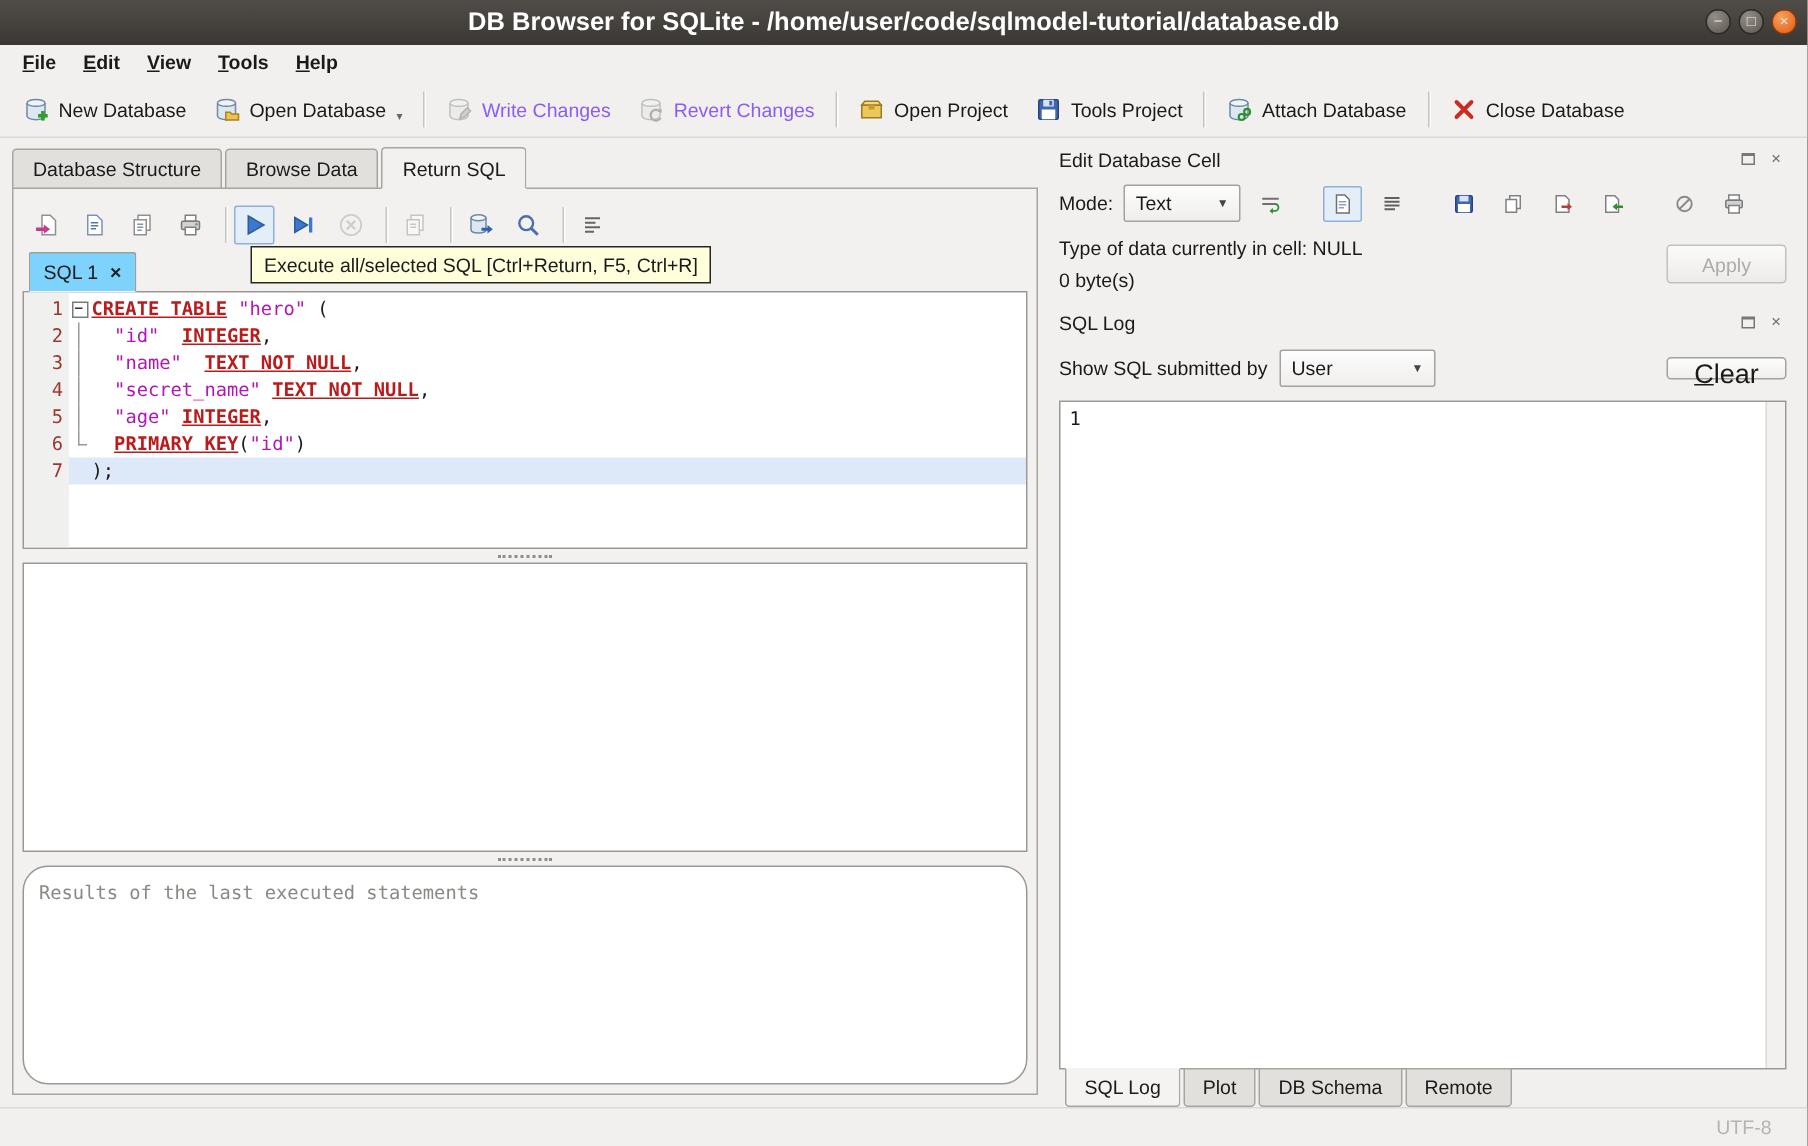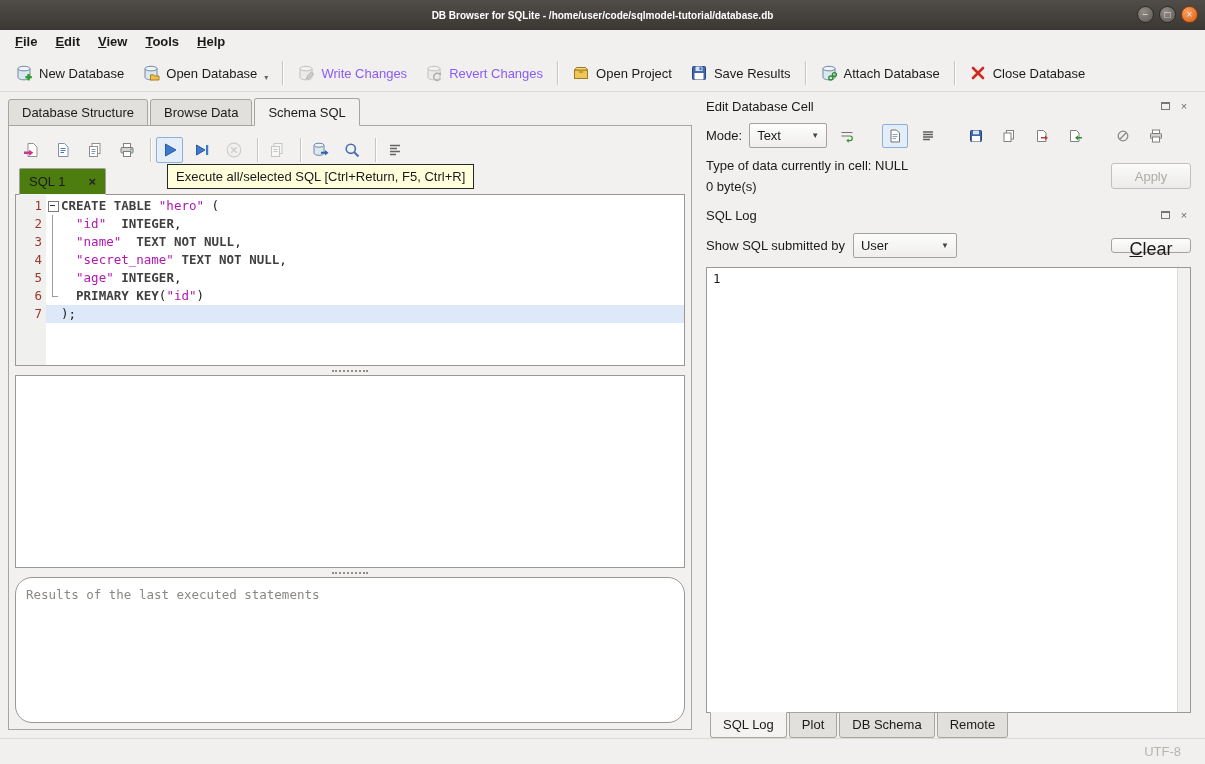--- a/index.html
+++ b/index.html
@@ -2,21 +2,21 @@
 <html><head>
 <meta charset="utf-8">
 <style>
   * { box-sizing: border-box; margin: 0; padding: 0; }
   html,body { background:#555; }
   body { font-family:"Liberation Sans", sans-serif; font-size:13px; color:#1a1a1a; }
   .window { width:1205px; height:764px; background:#f1f0ee; display:flex; flex-direction:column; position:relative; overflow:hidden; }
 
   
   .titlebar { height:30px; background:linear-gradient(#504c47,#3b3834); position:relative; display:flex; align-items:center; flex:none; }
-  .titlebar .title { position:absolute; left:0; right:0; text-align:center; color:#fff; font-weight:bold; font-size:10px; }
+  .titlebar .title { position:absolute; left:0; right:0; text-align:center; color:#fff; font-weight:bold; font-size:17px; }
   .win-controls { position:absolute; right:7px; top:6px; display:flex; gap:5px; z-index:2; }
   .win-btn { width:17px; height:17px; border-radius:50%; background:radial-gradient(circle at 35% 30%, #938d86, #5c5751); border:1px solid #2c2925; color:#e8e6e2; font-size:10px; line-height:15px; text-align:center; cursor:default; }
   .win-btn.close { background:radial-gradient(circle at 35% 30%, #f9a05c, #df5c14); border-color:#8a3a0a; }
 
   
   .menubar { height:25px; background:#f1f0ee; display:flex; align-items:stretch; padding-left:6px; flex:none; }
   .menu-item { display:inline-block; padding:4px 9px 3px; font-weight:bold; }
   .menu-item::first-letter { text-decoration:underline; }
 
   
@@ -34,30 +34,30 @@
   .mtab { padding:5px 13px; background:#e2e0dd; border:1px solid #a8a5a1; border-bottom:1px solid #a8a5a1; margin-right:2px; border-radius:3px 3px 0 0; }
   .mtab.active { background:#f2f1ef; border-bottom-color:#f2f1ef; padding-top:6px; }
   .frame { flex:1; margin:0 8px 8px; border:1px solid #a8a5a1; background:#f2f1ef; display:flex; flex-direction:column; padding:6px; min-height:0; }
 
   .sqltoolbar { height:36px; display:flex; align-items:center; padding:2px 2px; flex:none; }
   .sicon { width:27px; height:26px; display:flex; align-items:center; justify-content:center; background:transparent; border:1px solid transparent; margin-right:5px; padding:0; }
   .sicon.exec-box { border:1px solid #8fb0d6; background:#e4eef8; border-radius:2px; }
   .sicon.disabled svg { filter:grayscale(1); opacity:.45; }
 
   .stabbar { height:27px; display:flex; align-items:flex-end; padding-left:4px; flex:none; position:relative; z-index:1; margin-bottom:-1px; }
-  .stab { display:flex; align-items:center; gap:23px; padding:5px 9px; background:#4d7c0f; border:1px solid #a29f9b; border-bottom:1px solid #f6f5f3; border-radius:2px 2px 0 0; }
+  .stab { display:flex; align-items:center; gap:8px; padding:5px 9px; background:#7dd3fc; border:1px solid #a29f9b; border-bottom:1px solid #f6f5f3; border-radius:2px 2px 0 0; }
   .stab .x { font-weight:bold; font-size:13px; line-height:11px; color:#222; }
 
   .editor { height:172px; border:1px solid #9b9894; background:#fff; display:flex; overflow:hidden; flex:none; font-family:"DejaVu Sans Mono", monospace; font-size:12.5px; }
   .gutter { width:30px; flex:none; background:#f0f0ef; color:#9d372e; text-align:right; padding:2px 4px 0 0; }
   .gut-row { height:18px; line-height:18px; }
   .code { flex:1; padding-top:2px; overflow:hidden; }
   .code-row { height:18px; line-height:18px; white-space:pre; }
   .code-row.current { background:#dde9f8; }
-  .t-k { color:#404040; font-weight:bold; }
+  .t-k { color:#b91c1c; font-weight:bold;text-decoration:underline; }
   .t-s { color:#b117b1; }
   .fold { display:inline-block; width:15px; height:18px; position:relative; vertical-align:top; }
   .fold.minus::before { content:""; position:absolute; left:2px; top:4px; width:9px; height:9px; border:1px solid #7a7a7a; background:#fff; }
   .fold.minus::after { content:""; position:absolute; left:4px; top:8px; width:5px; height:1px; background:#333; }
   .fold.line::before { content:""; position:absolute; left:6px; top:0; height:18px; border-left:1px solid #9a9a9a; }
   .fold.corner::before { content:""; position:absolute; left:6px; top:0; height:9px; width:5px; border-left:1px solid #9a9a9a; border-bottom:1px solid #9a9a9a; }
 
   .splitter { height:9px; display:flex; align-items:center; justify-content:center; flex:none; }
   .grip { width:36px; border-top:2px dotted #8f8d89; }
   .pane { border:1px solid #9b9894; background:#fff; }
@@ -177,21 +177,21 @@
         </svg>
       <span>Open Project</span>
     </button>
     <button class="tb">
       <svg width="18" height="18" viewBox="0 0 18 18">
           <rect x="2.5" y="2.5" width="13" height="13" rx="1" fill="#3f68b0" stroke="#27447a"></rect>
           <rect x="5.5" y="2.5" width="7" height="4.5" fill="#d8e2f2"></rect>
           <rect x="9.5" y="3.2" width="2" height="3" fill="#3f68b0"></rect>
           <rect x="4.5" y="9" width="9" height="6.5" fill="#fff"></rect>
         </svg>
-      <span>Save Results</span>
+      <span>Tools Project</span>
     </button>
     <div class="sep"></div>
     <button class="tb">
       <svg width="18" height="18" viewBox="0 0 18 18">
           <path d="M3 4.6v8.8c0 1.3 2.7 2.4 6 2.4s6-1.1 6-2.4V4.6" fill="#dce7f2" stroke="#7088a2"></path>
           <ellipse cx="9" cy="4.6" rx="6" ry="2.3" fill="#eef4fa" stroke="#7088a2"></ellipse>
           <circle cx="10.8" cy="14" r="2" fill="none" stroke="#2f8f2f" stroke-width="1.4"></circle>
           <circle cx="14.4" cy="10.6" r="2" fill="none" stroke="#2f8f2f" stroke-width="1.4"></circle>
           <path d="M11.8 13l1.6-1.5" stroke="#2f8f2f" stroke-width="1.4"></path>
         </svg>
@@ -205,21 +205,21 @@
       <span>Close Database</span>
     </button>
   </div>
 
   <div class="content">
 
     <div class="leftcol">
       <div class="mtabbar">
         <div class="mtab">Database Structure</div>
         <div class="mtab">Browse Data</div>
-        <div class="mtab active">Schema SQL</div>
+        <div class="mtab active">Return SQL</div>
       </div>
 
       <div class="frame">
 
         <div class="sqltoolbar">
           <button class="sicon">
             <svg width="18" height="18" viewBox="0 0 18 18">
                 <path d="M6 2.5h5.5L15 6v9.5H6z" fill="#fff" stroke="#909090"></path>
                 <path d="M2 10.6h5.2V8.7l4.2 3.1-4.2 3.1V13H2z" fill="#c63a8c"></path>
               </svg>

